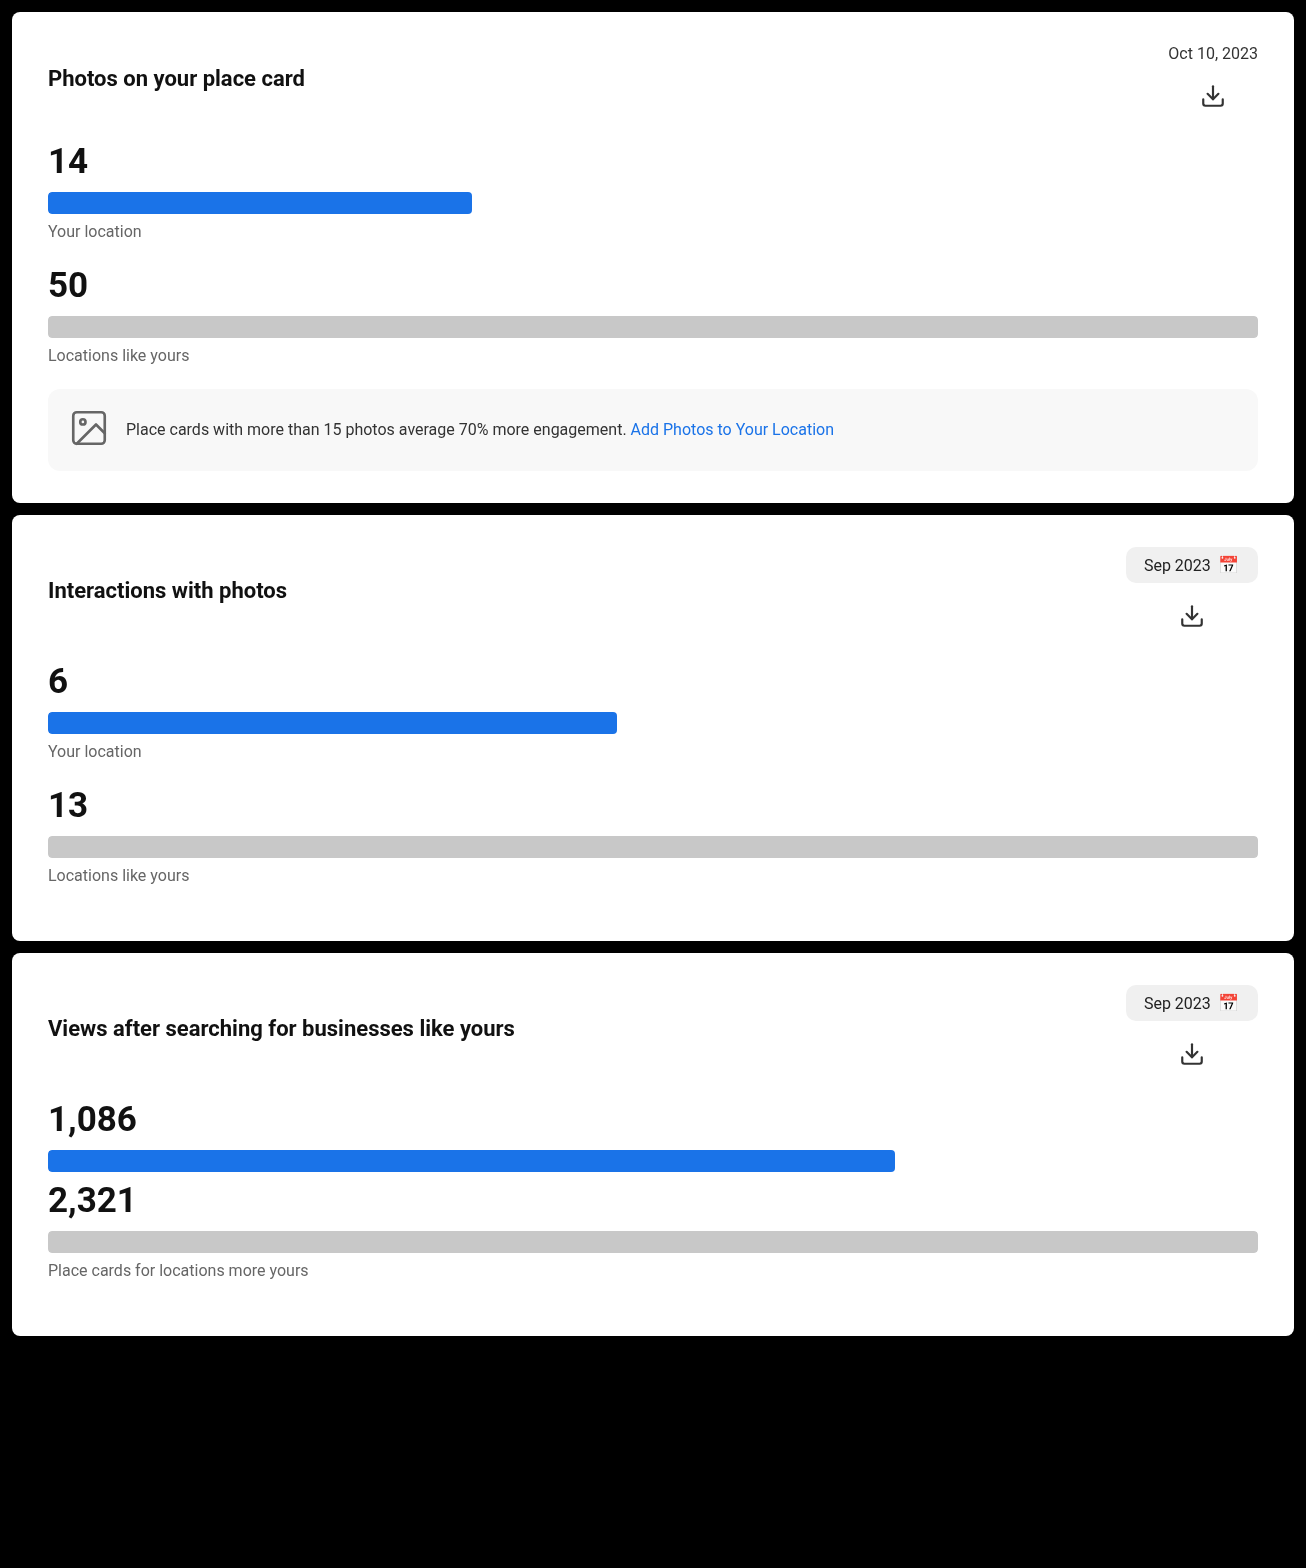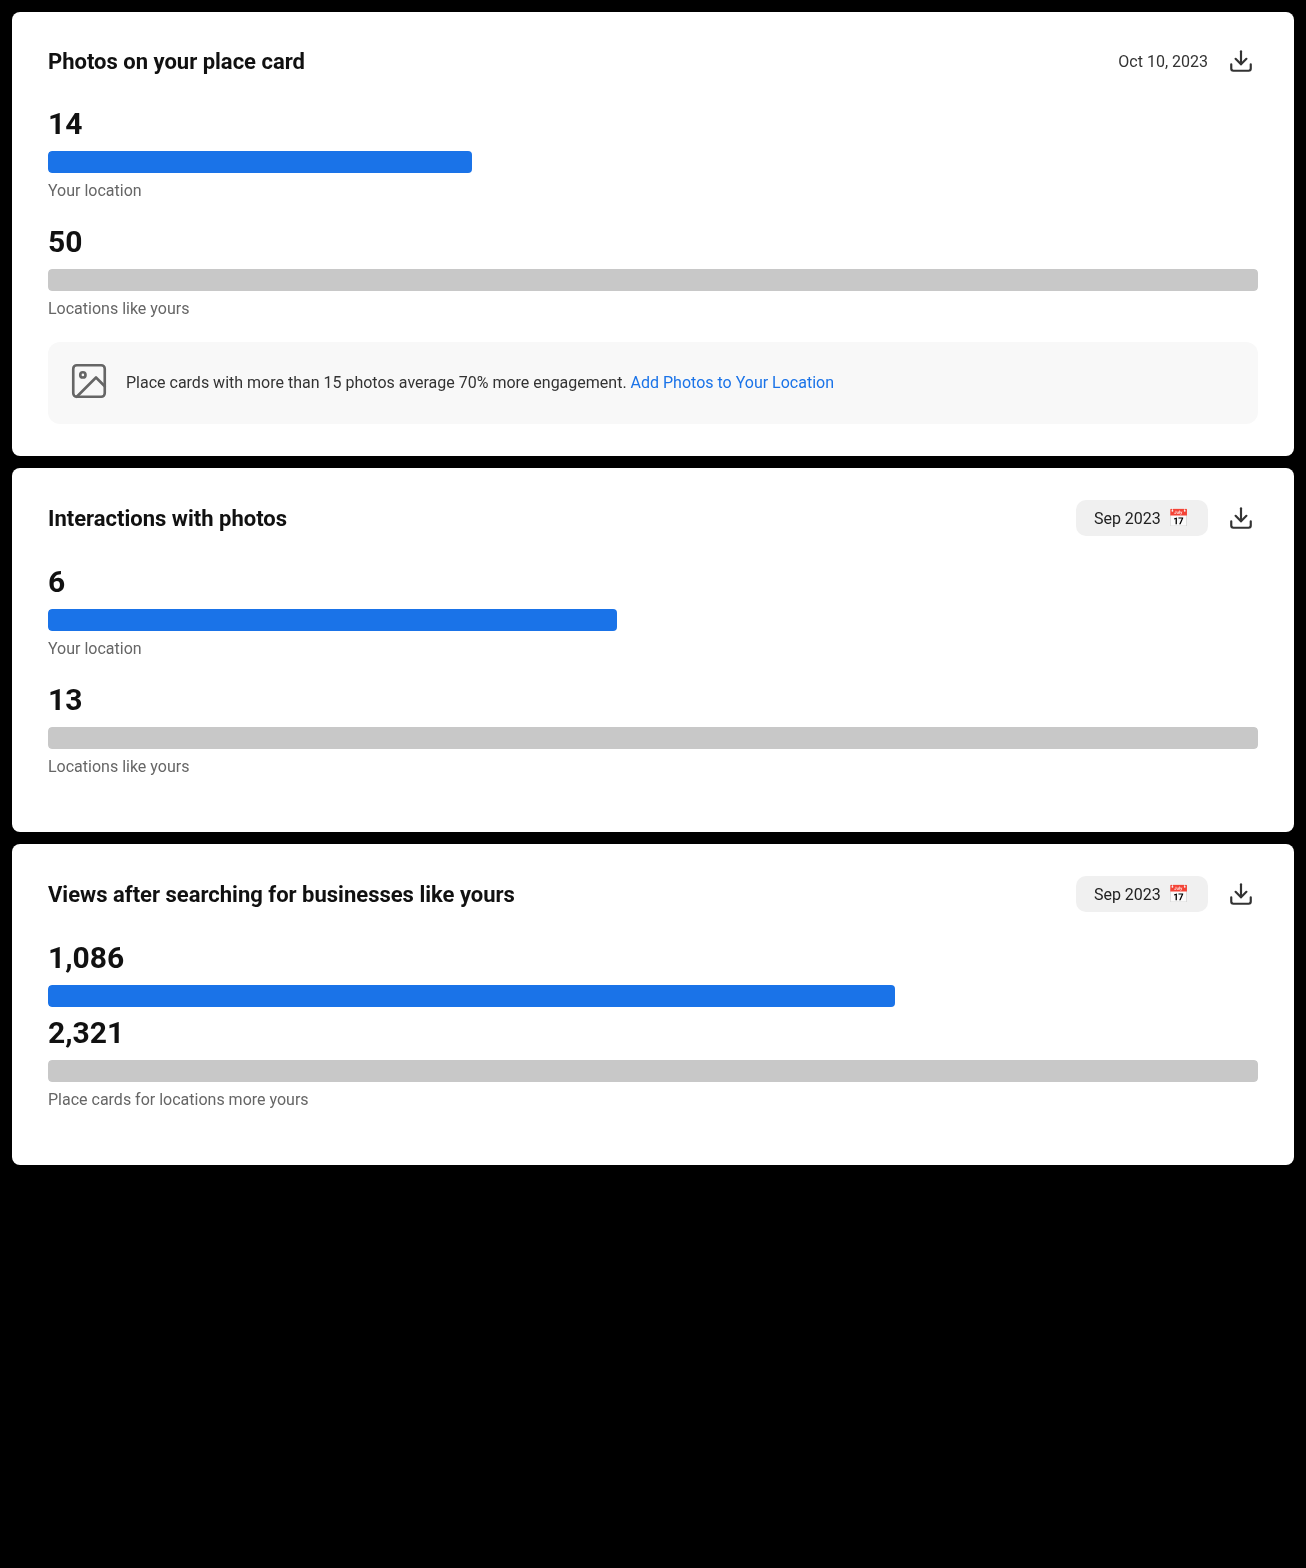--- a/index.html
+++ b/index.html
@@ -35,40 +35,41 @@
     .card-title {
       font-size: 22px;
       font-weight: 700;
       color: #111;
     }
 
     .card-header-right {
       display: flex;
       align-items: center;
       gap: 16px;
+      flex-direction: column;
     }
 
     .date-badge {
       background: #f0f0f0;
       border-radius: 10px;
       padding: 8px 18px;
       font-size: 16px;
       color: #222;
       display: flex;
       align-items: center;
       gap: 8px;
     }
 
     .date-text {
       font-size: 16px;
       color: #333;
     }
 
     .metric-value {
-      font-size: 30px;
+      font-size: 35px;
       font-weight: 700;
       color: #111;
       margin-bottom: 10px;
     }
 
     .bar-container {
       width: 100%;
       height: 22px;
       border-radius: 4px;
       overflow: hidden;

